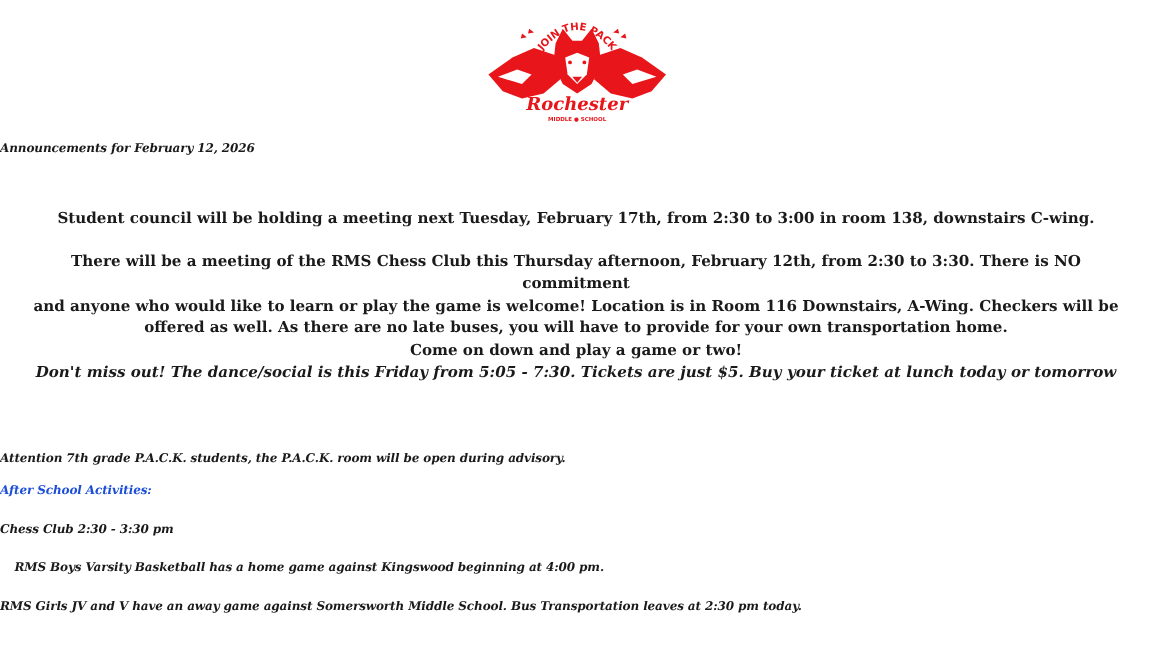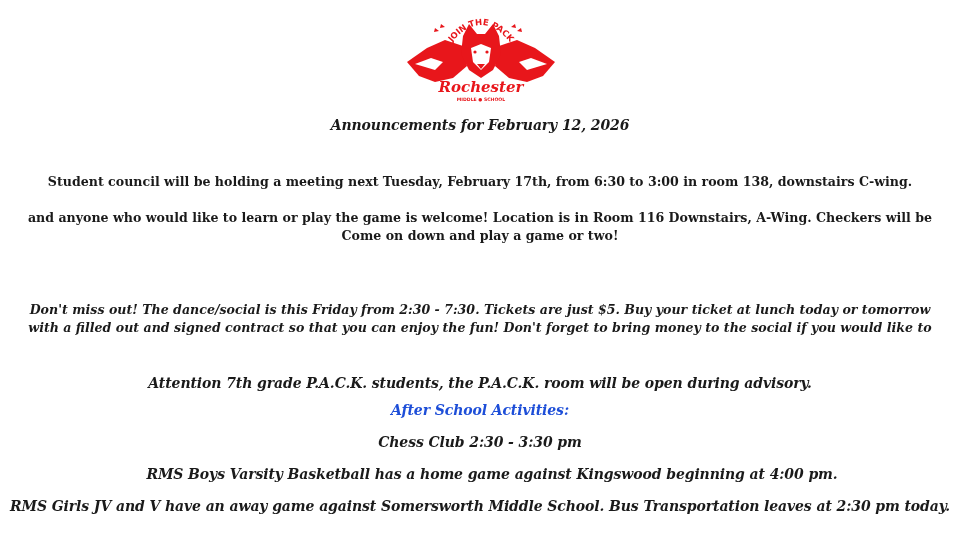--- a/index.html
+++ b/index.html
@@ -3,22 +3,22 @@
   <meta charset="utf-8">
   <style>
     html, body { margin: 0; padding: 0; }
     body {
       width: 960px; height: 540px; background: #ffffff; overflow: hidden;
       font-family: "DejaVu Serif", "Liberation Serif", serif;
       color: #1a1a1a; position: relative;
     }
     .logo { position: absolute; left: 405px; top: 6px; width: 152px; height: 98px; }
     .line {
-      position: absolute; left: 0; width: 960px; text-align: center;
-      font-weight: bold; font-size: 14px; line-height: 18.4px; letter-spacing: -0.1px;
+      position: absolute; left: 0; width: 960px; 
+      font-weight: bold; font-size: 10px; line-height: 18.4px; letter-spacing: -0.1px;
     }
     .it { font-style: italic; }
     .red { color: #1d4ed8; }
     .block { position: absolute; left: 24px; width: 912px; text-align: center; font-weight: bold; font-size: 12.6px; line-height: 18.4px; }
   </style>
 </head>
 <body>
 
 <div class="logo">
   <svg width="152" height="98" viewBox="0 0 152 98">
@@ -44,31 +44,32 @@
     <path d="M30,22 l4,3 l-5,1z M36,18 l4,3 l-5,1z M116,22 l-4,3 l5,1z M110,18 l-4,3 l5,1z" fill="#e8161b"></path>
 
     <text x="76" y="86" text-anchor="middle" font-family="DejaVu Serif, serif" font-style="italic" font-weight="bold" font-size="15" fill="#e8161b">Rochester</text>
     <text x="76" y="95" text-anchor="middle" font-family="DejaVu Sans, sans-serif" font-size="4.6" font-weight="bold" fill="#e8161b">MIDDLE ● SCHOOL</text>
   </svg>
 </div>
 
 <div class="line it" style="top:116px;">Announcements for February 12, 2026</div>
 
 <div class="block" style="top:173px;">
-  <div>Student council will be holding a meeting next Tuesday, February 17th, from 6:30 to 3:00 in room 138, downstairs C-wing.</div>
+  <div>Student council will be holding a meeting next Tuesday, February 17th, from 2:30 to 3:00 in room 138, downstairs C-wing.</div>
 </div>
 
 <div class="block" style="top:209px;">
+  <div>There will be a meeting of the RMS Chess Club this Thursday afternoon, February 12th, from 2:30 to 3:30.  There is NO commitment</div>
   <div>and anyone who would like to learn or play the game is welcome!  Location is in Room 116 Downstairs, A-Wing.  Checkers will be</div>
+  <div>offered as well.  As there are no late buses, you will have to provide for your own transportation home.</div>
   <div>Come on down and play a game or two!</div>
 </div>
 
 <div class="block it" style="top:301px;">
-  <div>Don't miss out!  The dance/social is this Friday from 2:30 - 7:30.  Tickets are just $5.  Buy your ticket at lunch today or tomorrow</div>
-  <div>with a filled out and signed contract so that you can enjoy the fun!  Don't forget to bring money to the social if you would like to</div>
+  <div>Don't miss out!  The dance/social is this Friday from 5:05 - 7:30.  Tickets are just $5.  Buy your ticket at lunch today or tomorrow</div>
 </div>
 
 <div class="line it" style="top:374px;">Attention 7th grade P.A.C.K. students, the P.A.C.K. room will be open during advisory.</div>
 
 <div class="line it red" style="top:401px;">After School Activities:</div>
 
 <div class="line it" style="top:433px;">Chess Club 2:30 - 3:30 pm</div>
 <div class="line it" style="top:465px;margin-left:12px;">RMS Boys Varsity Basketball has a home game against Kingswood beginning at 4:00 pm.</div>
 <div class="line it" style="top:497px;">RMS Girls JV and V have an away game against Somersworth Middle School. Bus Transportation leaves at 2:30 pm today.</div>
 

